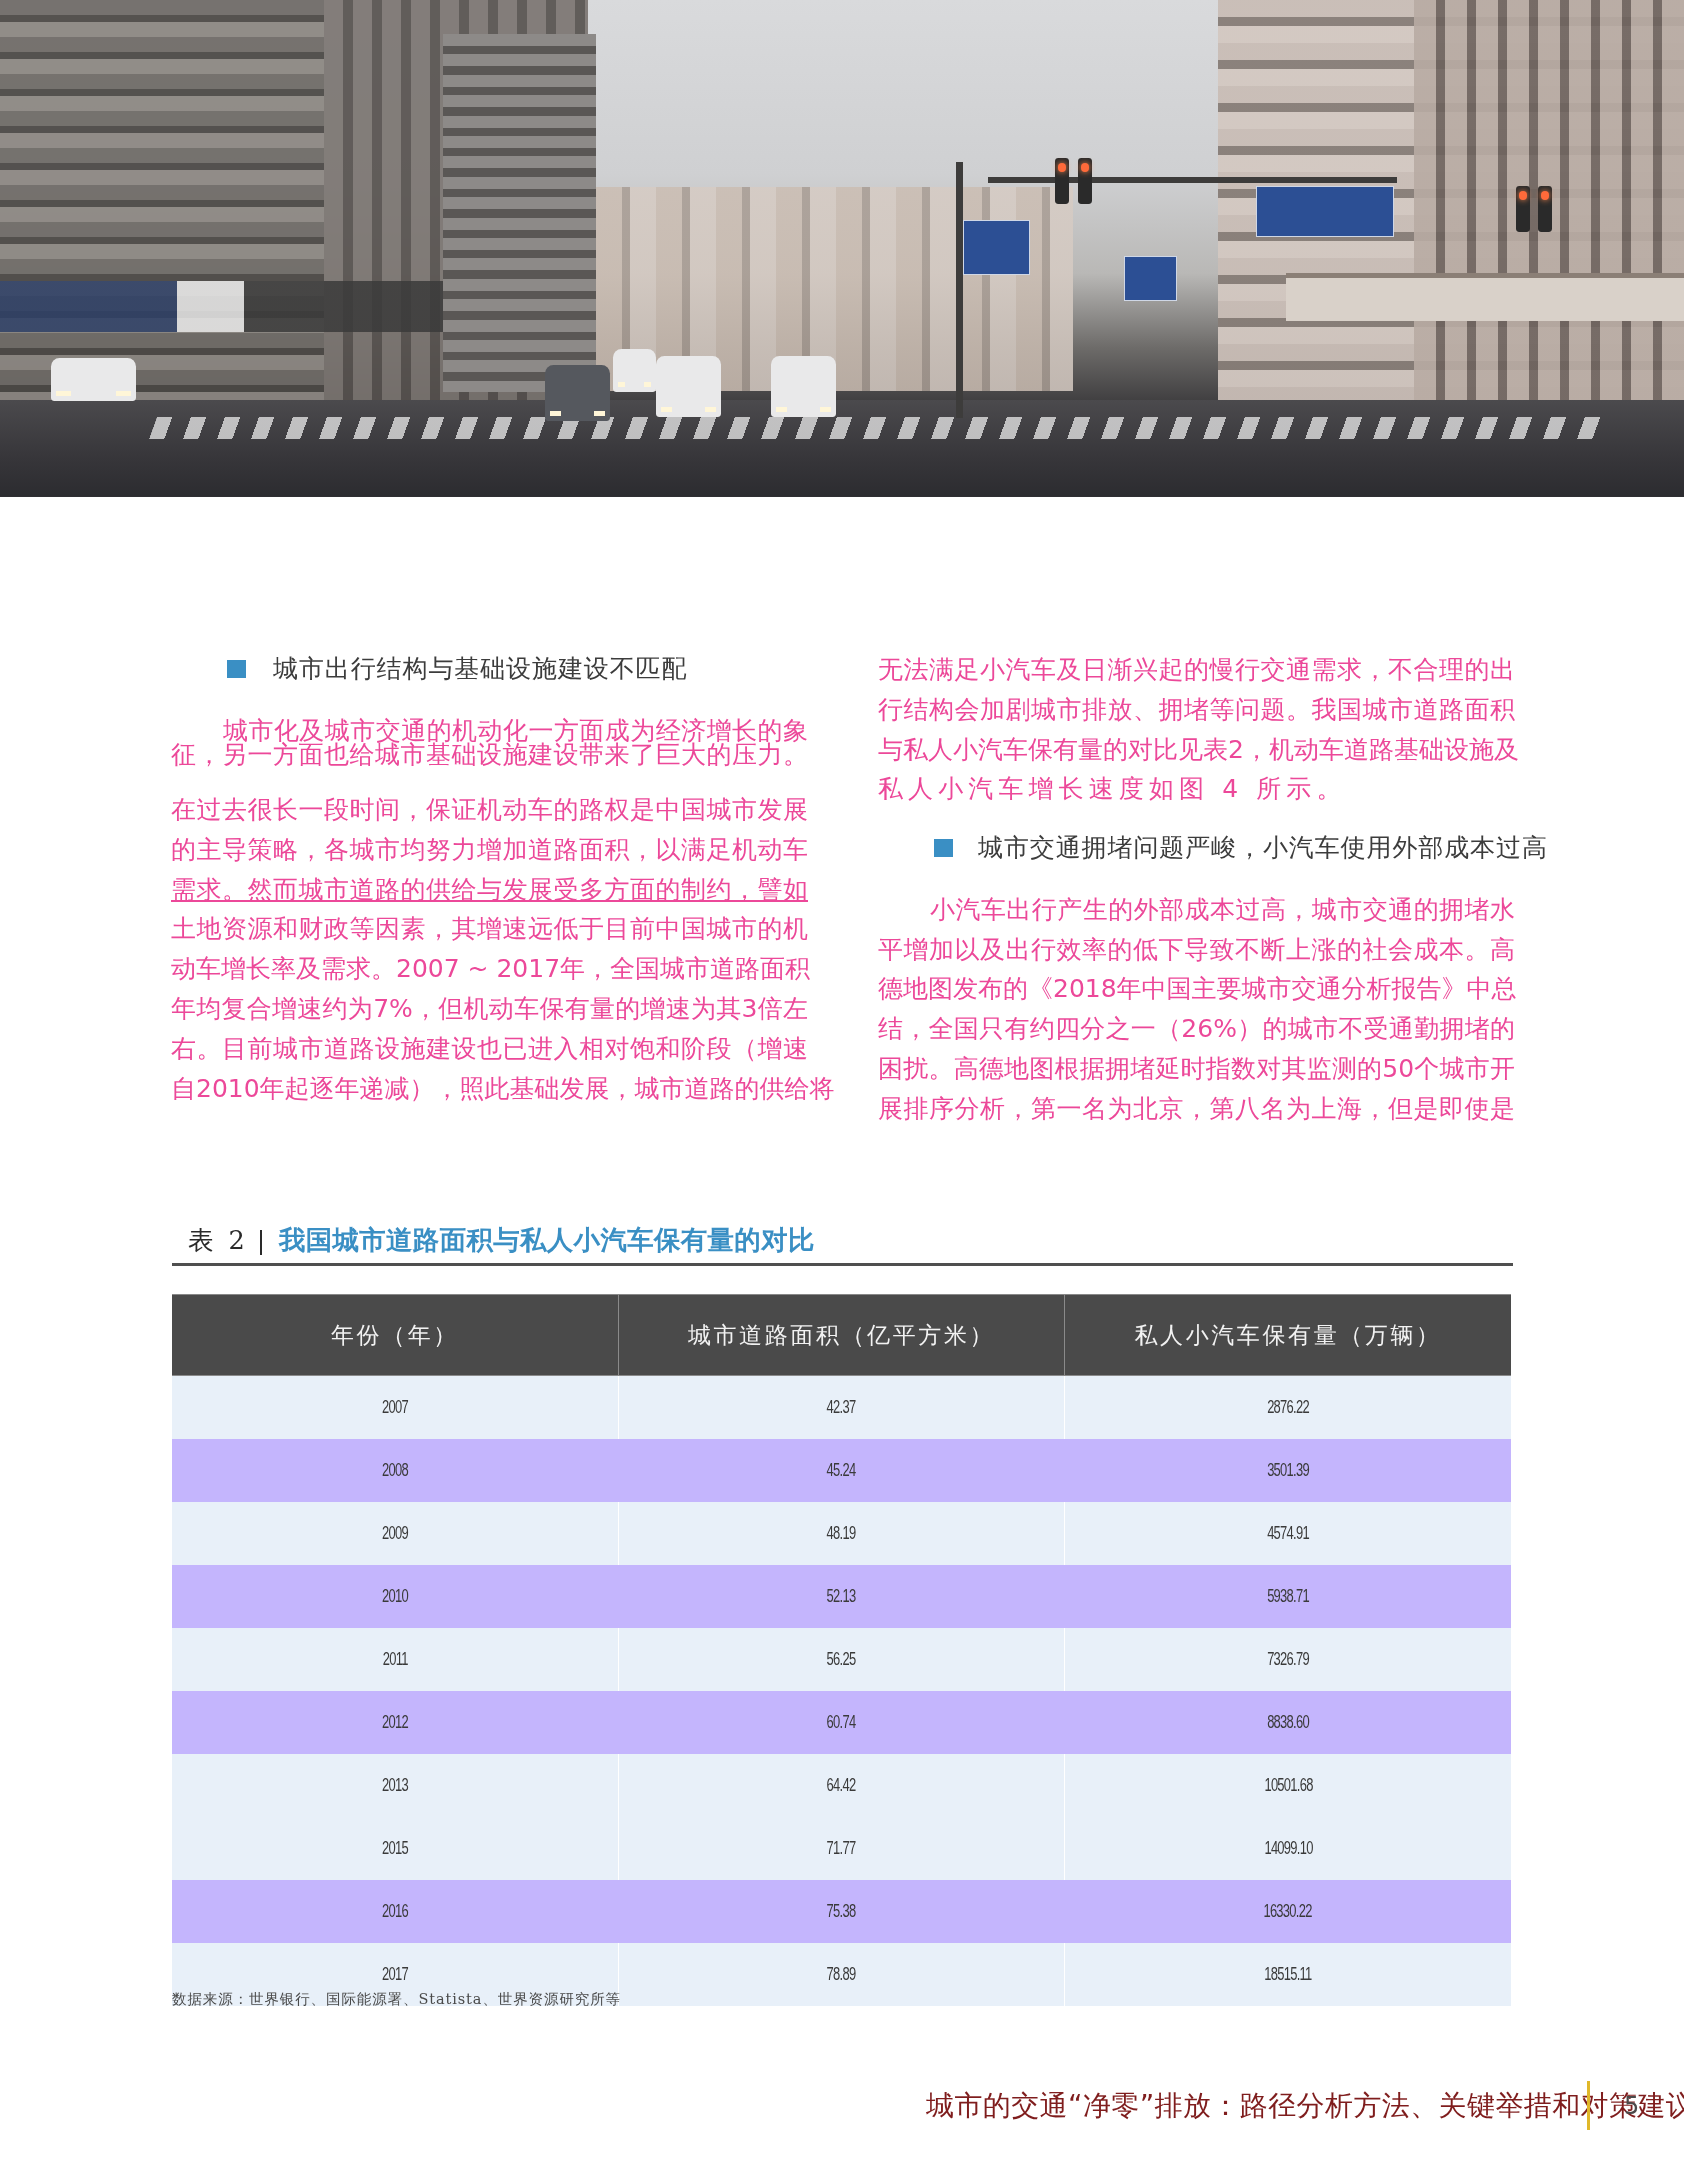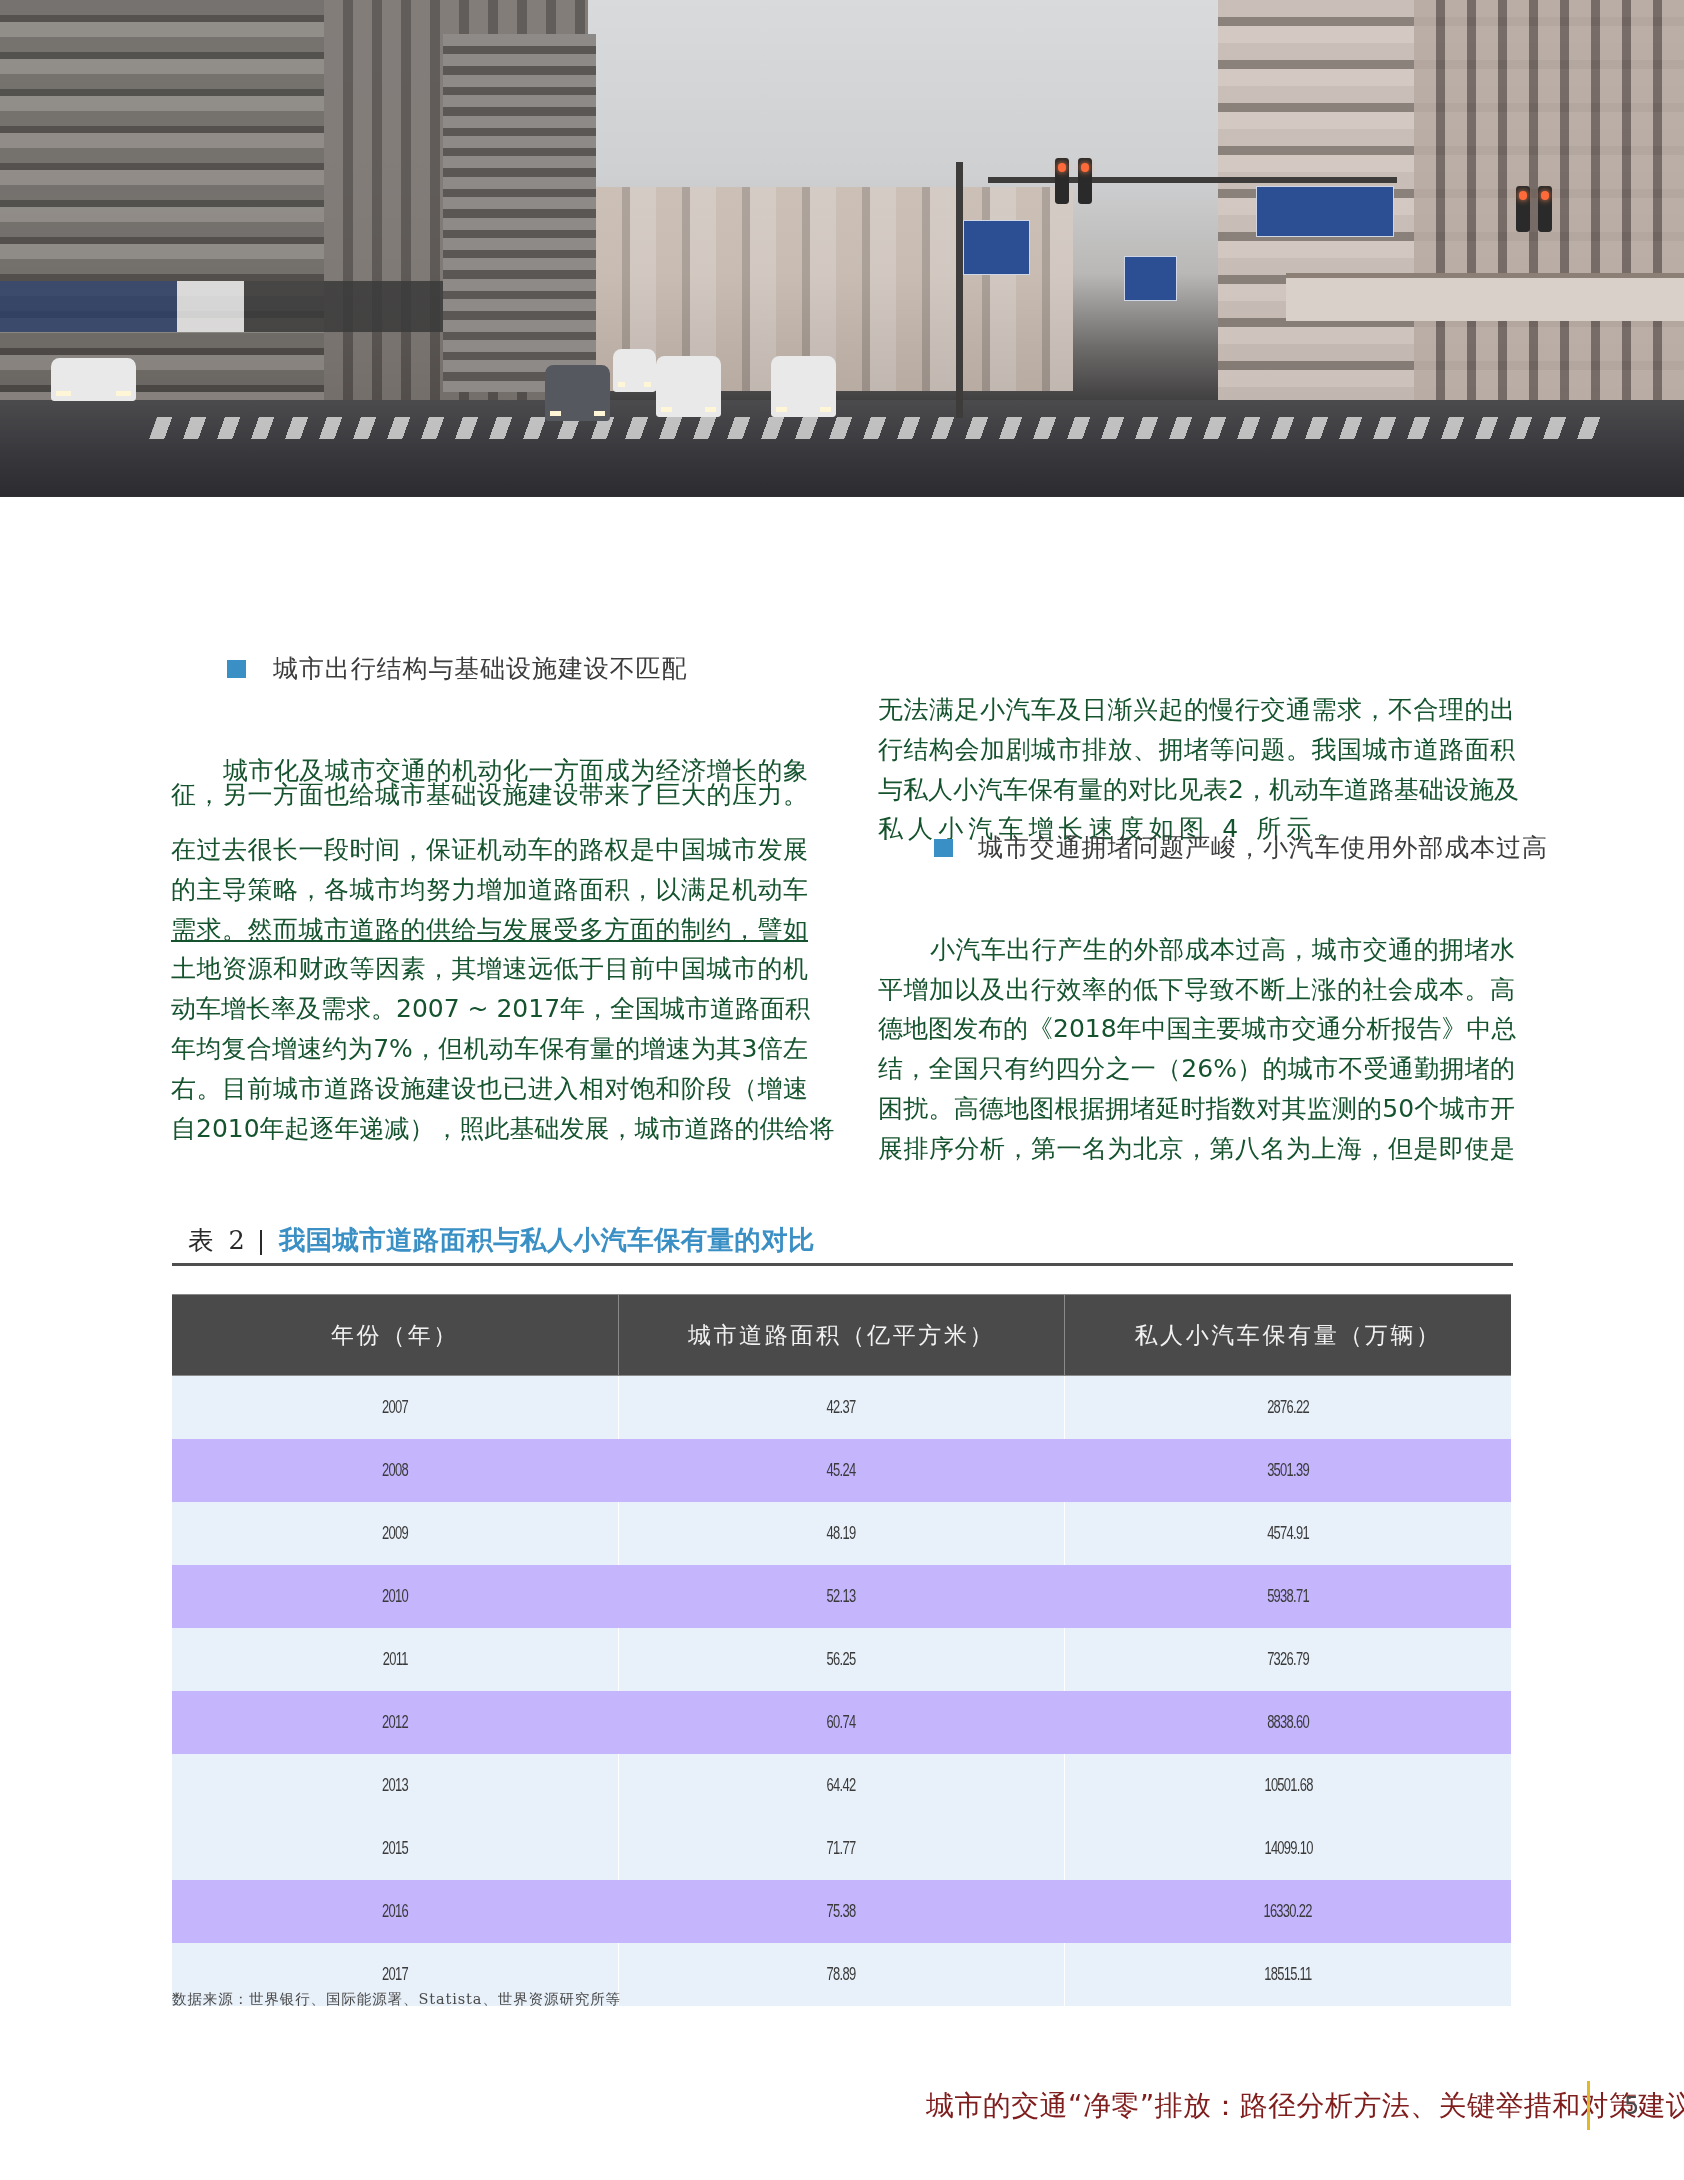--- a/index.html
+++ b/index.html
@@ -40,21 +40,21 @@
   .hero .car { position: absolute; background: #e9e9ea; border-radius: 8.5px 8.5px 3.4px 3.4px; }
   .hero .car.dark { background: #55585e; }
   .hero .car::after { content: ""; position: absolute; left: 5.1px; right: 5.1px; bottom: 5.1px; height: 5.1px;
      background: linear-gradient(90deg, #fff6d8 0 20%, transparent 20% 80%, #fff6d8 80%); }
 
   
   .col { position: absolute; width: 639px; }
   .col-left { left: 171px; }
   .col-right { left: 878px; }
   .line { position: absolute; left: 0; white-space: nowrap; font-size: 25px; letter-spacing: 6.5px;
-          color: #14532d; height: 34px; line-height: 34px; transform: translateY(-17px); margin-top: 40px; }
+          color: #ec4899; height: 34px; line-height: 34px; transform: translateY(-17px); }
   .line.justify { width: 637px; text-align: justify; text-align-last: justify; letter-spacing: 0; }
   .line.indent { left: 52px; width: 585px; }
 
   .subhead { position: absolute; white-space: nowrap; font-size: 25px; color: #3c3c3c;
              height: 34px; line-height: 34px; transform: translateY(-17px); letter-spacing: 0.9px; }
   .bullet-sq { position: absolute; width: 19px; height: 18px; background: #3a8fc4; }
 
   
   .tbl-title { position: absolute; left: 188px; top: 1213px; height: 39px; line-height: 54px; white-space: nowrap; }
   .tbl-title .lbl { font-family: "DejaVu Serif", "Liberation Serif", serif; font-size: 25.6px; color: #2a2a2a; letter-spacing: 3.4px; }

